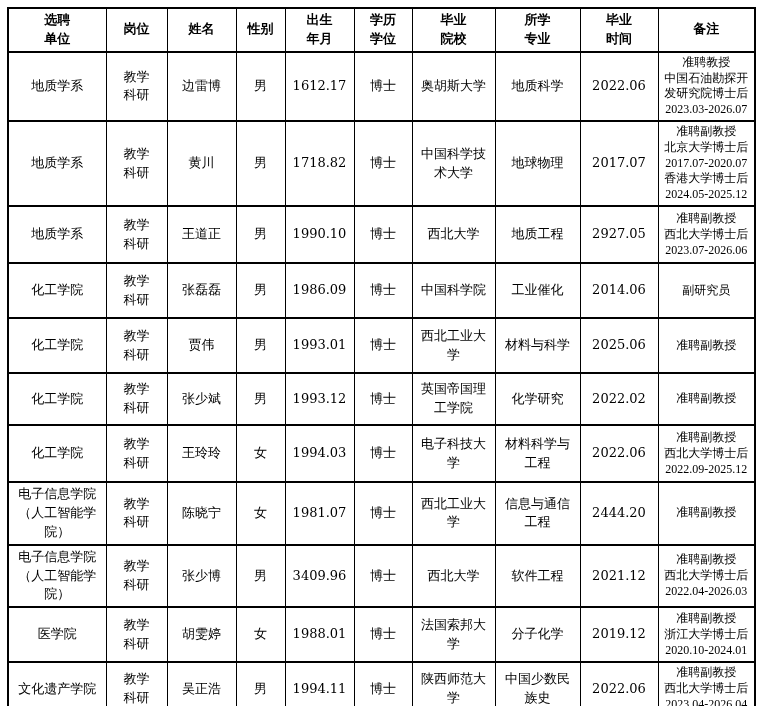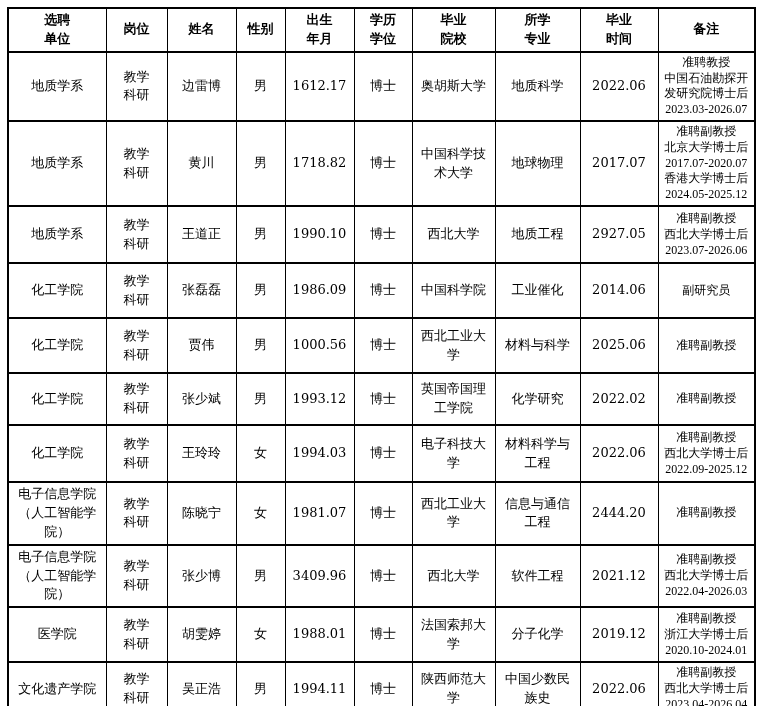--- a/index.html
+++ b/index.html
@@ -161,21 +161,21 @@
         <td>工业催化</td>
         <td>2014.06</td>
         <td class="remark">副研究员</td>
       </tr>
       <tr>
         <td>化工学院</td>
         <td>教学
 科研</td>
         <td>贾伟</td>
         <td>男</td>
-        <td>1000.56</td>
+        <td>1993.01</td>
         <td>博士</td>
         <td>西北工业大
 学</td>
         <td>材料与科学</td>
         <td>2025.06</td>
         <td class="remark">准聘副教授</td>
       </tr>
       <tr>
         <td>化工学院</td>
         <td>教学

